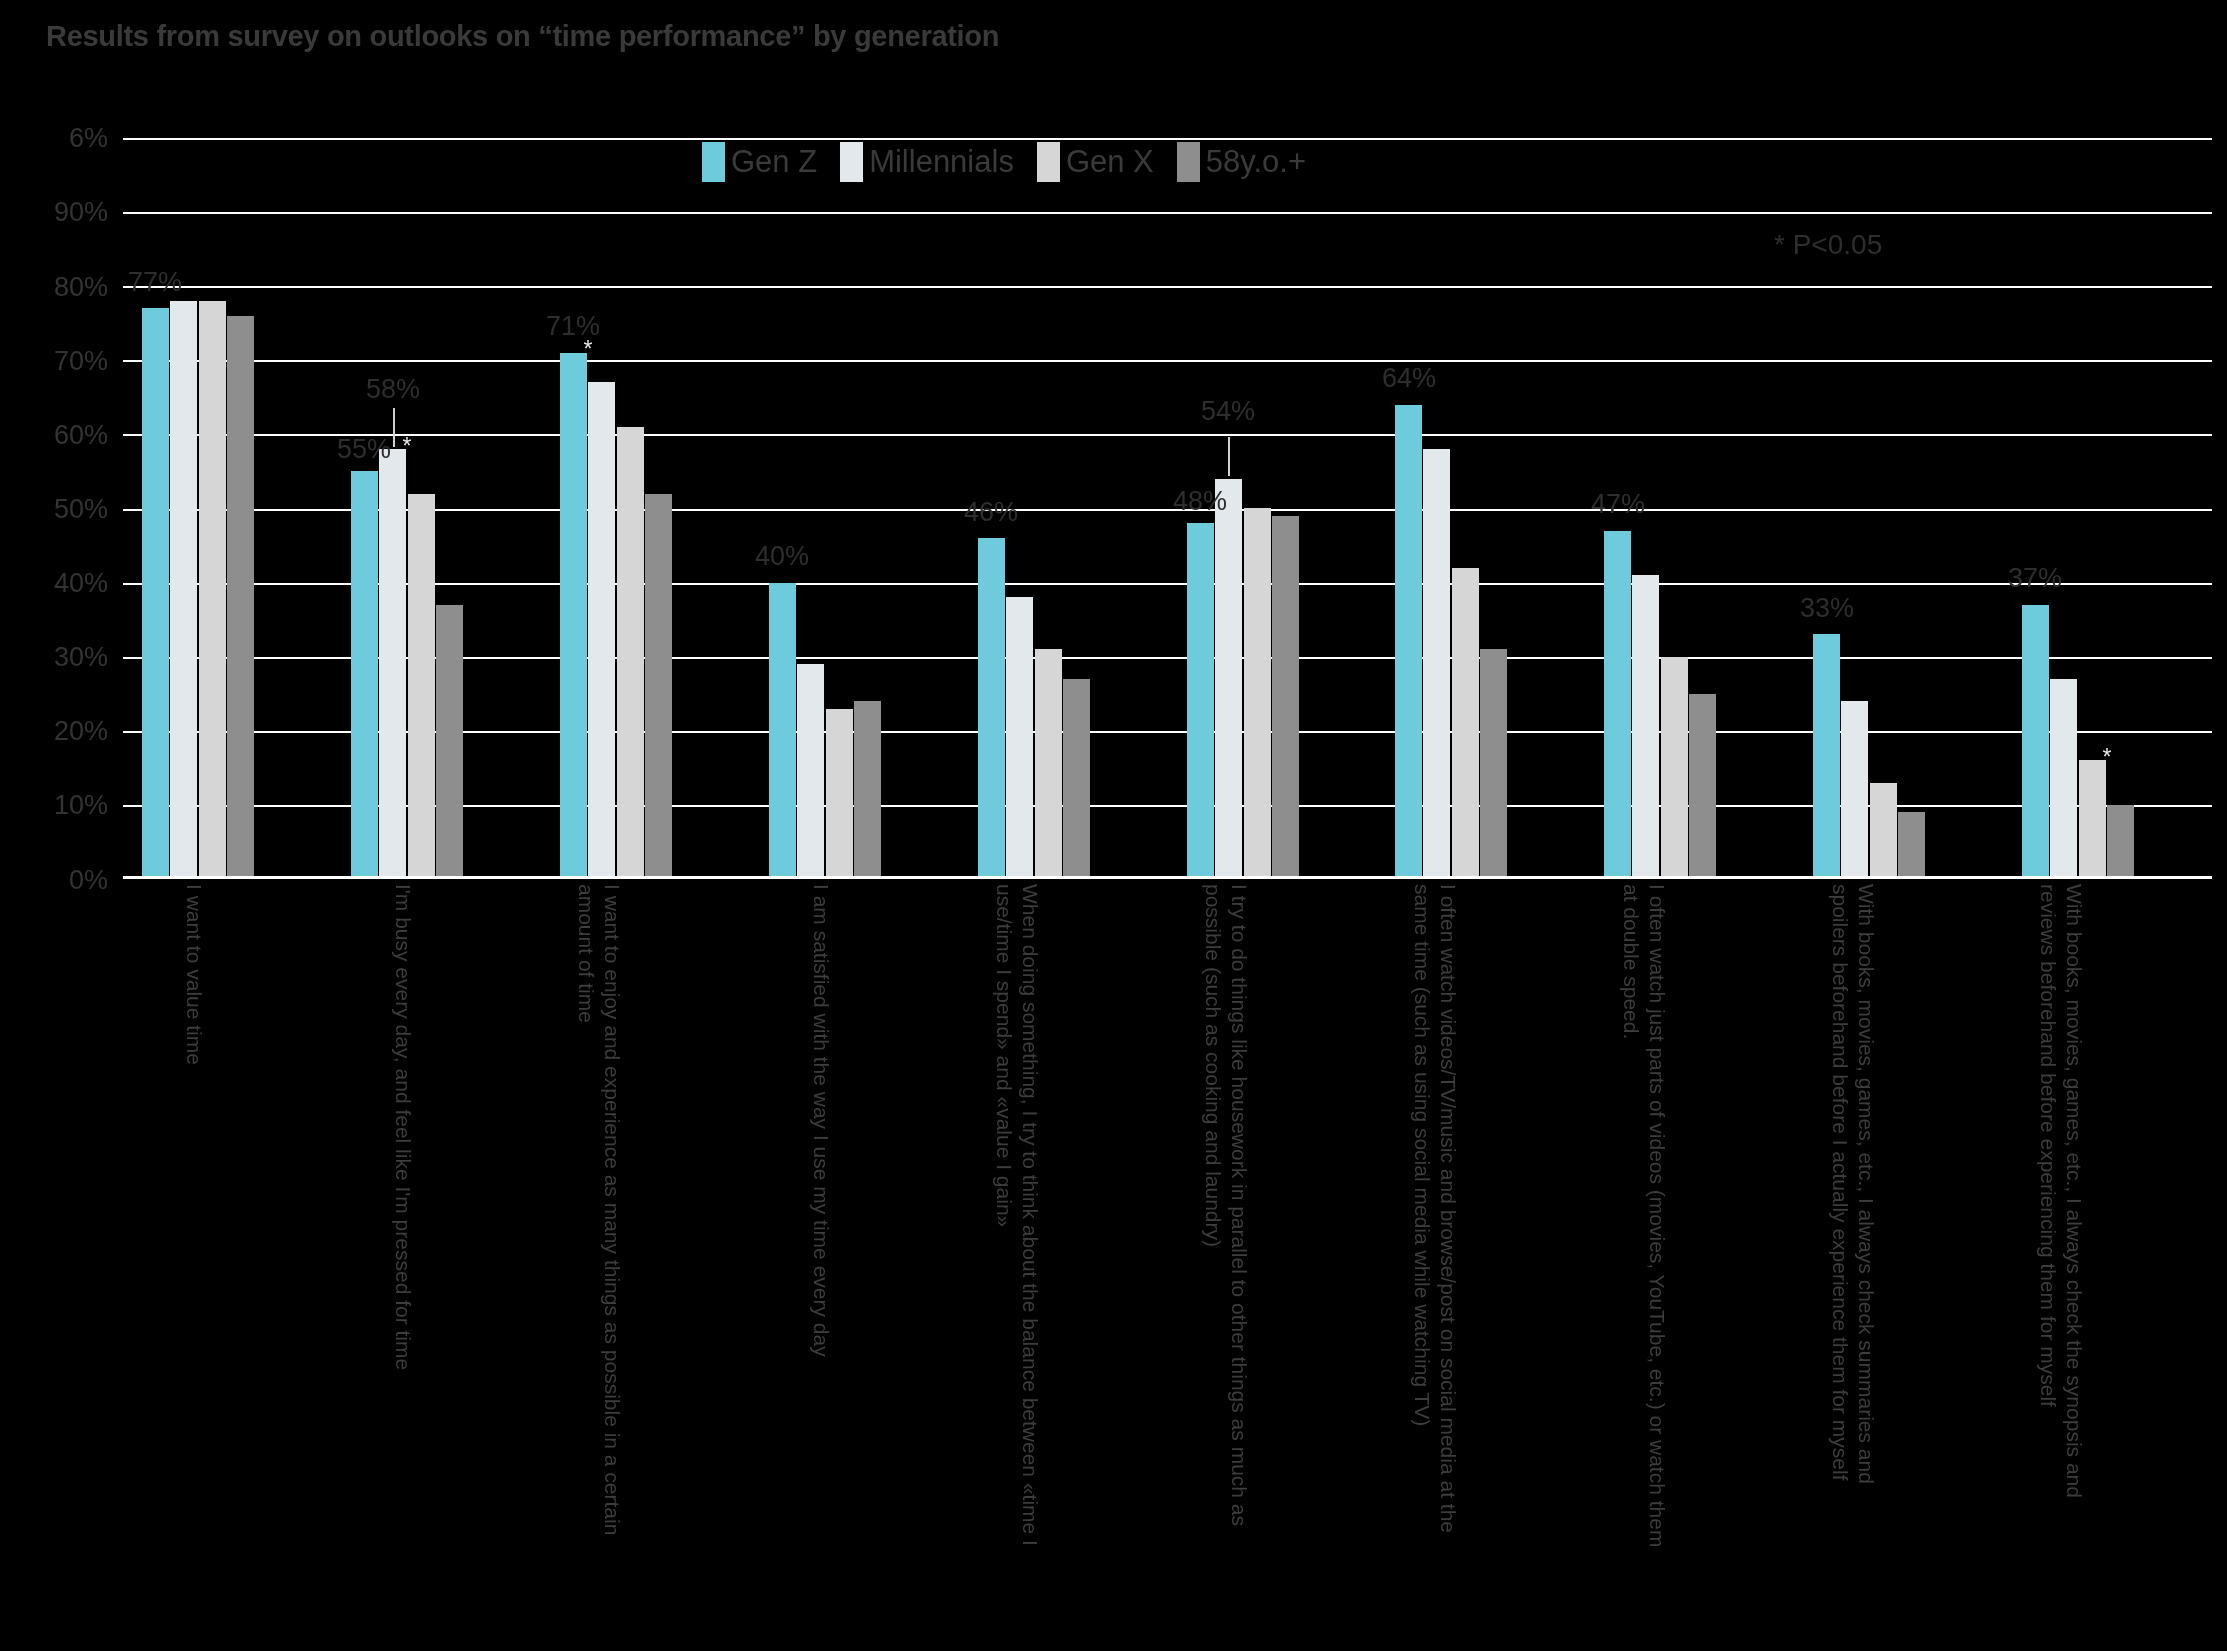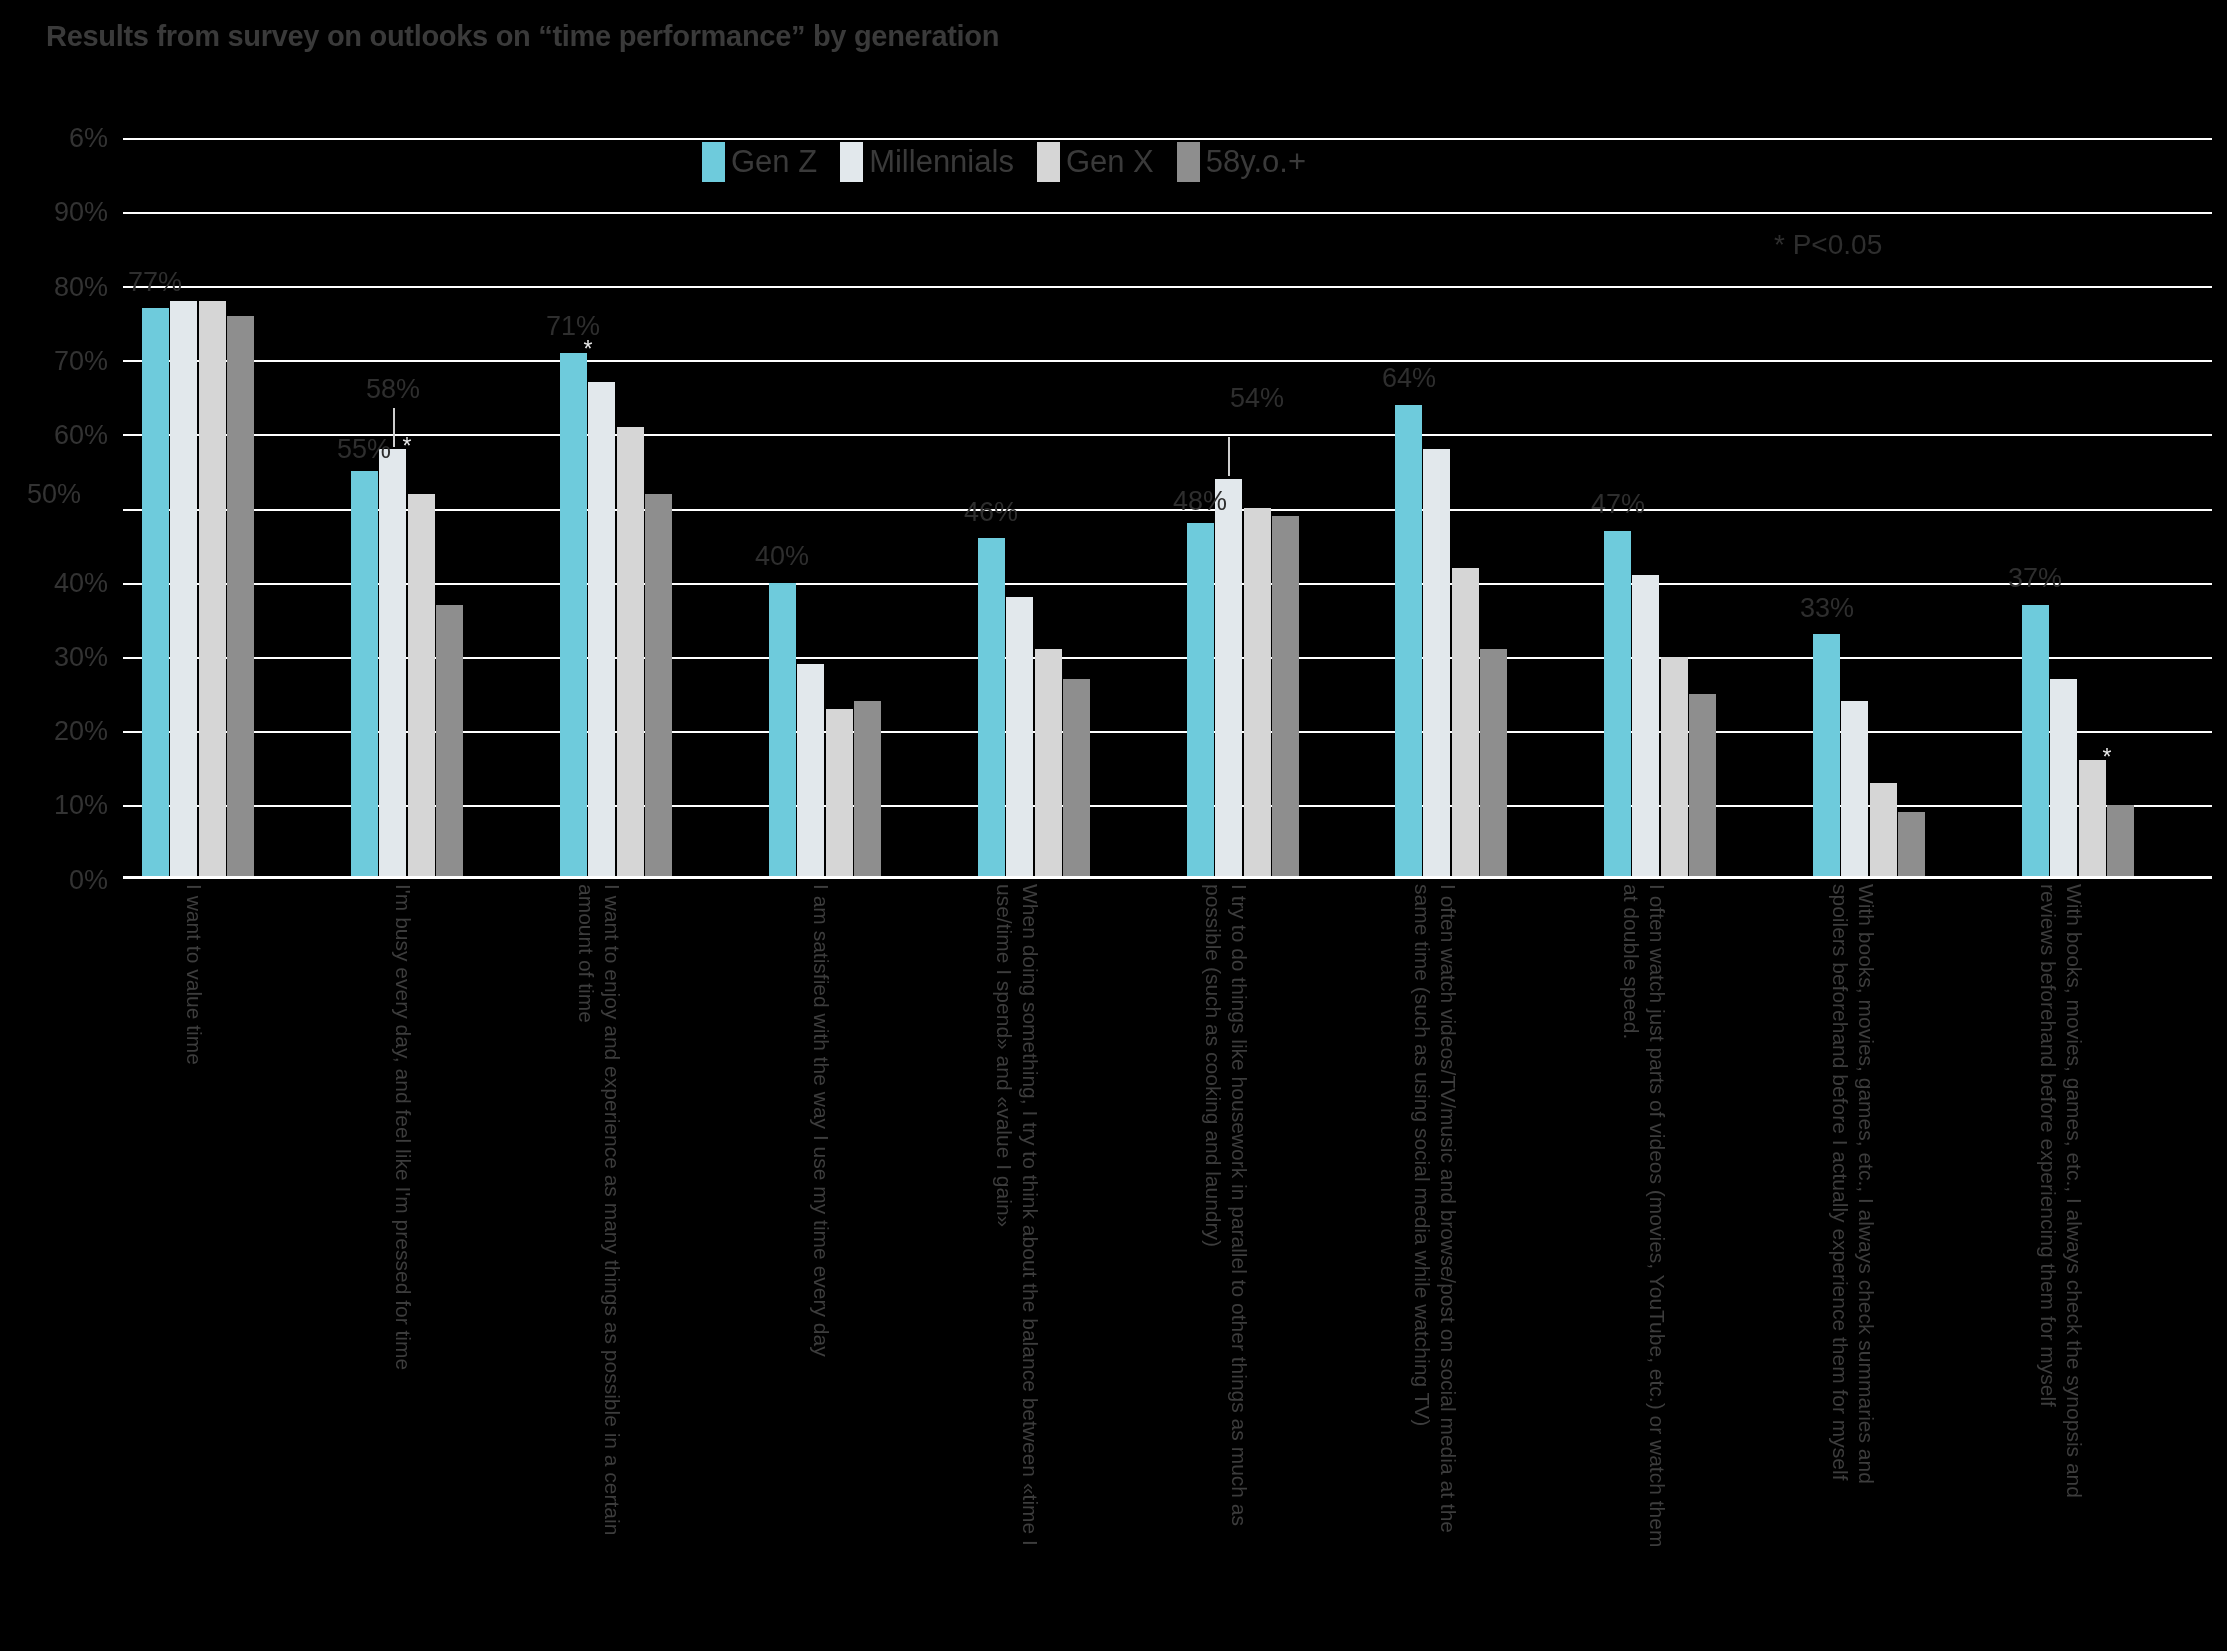--- a/index.html
+++ b/index.html
@@ -165,21 +165,21 @@
 <body>
 
 <div id="chart-title">Results from survey on outlooks on “time performance” by generation</div>
 
 <div id="ytick-layer">
     <div class="ytick-label" style="top: 138px;">6%</div>
     <div class="ytick-label" style="top: 212px;">90%</div>
     <div class="ytick-label" style="top: 287px;">80%</div>
     <div class="ytick-label" style="top: 361px;">70%</div>
     <div class="ytick-label" style="top: 435px;">60%</div>
-    <div class="ytick-label" style="top: 494px; text-align: center;">50%</div>
+    <div class="ytick-label" style="top: 509px;">50%</div>
     <div class="ytick-label" style="top: 583px;">40%</div>
     <div class="ytick-label" style="top: 657px;">30%</div>
     <div class="ytick-label" style="top: 731px;">20%</div>
     <div class="ytick-label" style="top: 805px;">10%</div>
     <div class="ytick-label" style="top: 880px;">0%</div>
   </div>
 
 <div id="plot-area">
   <div id="grid-layer">
       <div class="gridline" style="top: 0px;"></div>
@@ -260,21 +260,21 @@
 
 <div id="label-layer" style="position:absolute;left:0;top:0;width:2227px;height:1652px;pointer-events:none;">
     <div class="value-label" style="left: 155px; top: 267px;">77%</div>
     <div class="value-label" style="left: 364px; top: 434px;">55%</div>
     <div class="value-label" style="left: 393px; top: 374px;">58%</div>
     <div class="leader" style="left: 393px; top: 408px; height: 39px;"></div>
     <div class="value-label" style="left: 573px; top: 311px;">71%</div>
     <div class="value-label" style="left: 782px; top: 541px;">40%</div>
     <div class="value-label" style="left: 991px; top: 497px;">46%</div>
     <div class="value-label" style="left: 1200px; top: 486px;">48%</div>
-    <div class="value-label" style="left: 1228px; top: 383px; margin-left: 29px;">54%</div>
+    <div class="value-label" style="left: 1228px; top: 396px;">54%</div>
     <div class="leader" style="left: 1228px; top: 437px; height: 39px;"></div>
     <div class="value-label" style="left: 1409px; top: 363px;">64%</div>
     <div class="value-label" style="left: 1618px; top: 489px;">47%</div>
     <div class="value-label" style="left: 1827px; top: 593px;">33%</div>
     <div class="value-label" style="left: 2035px; top: 563px;">37%</div>
     <div class="sig-star" style="left: 407px; top: 435px;">*</div>
     <div class="sig-star" style="left: 588px; top: 338px;">*</div>
     <div class="sig-star" style="left: 2107px; top: 746px;">*</div>
   </div>
 

